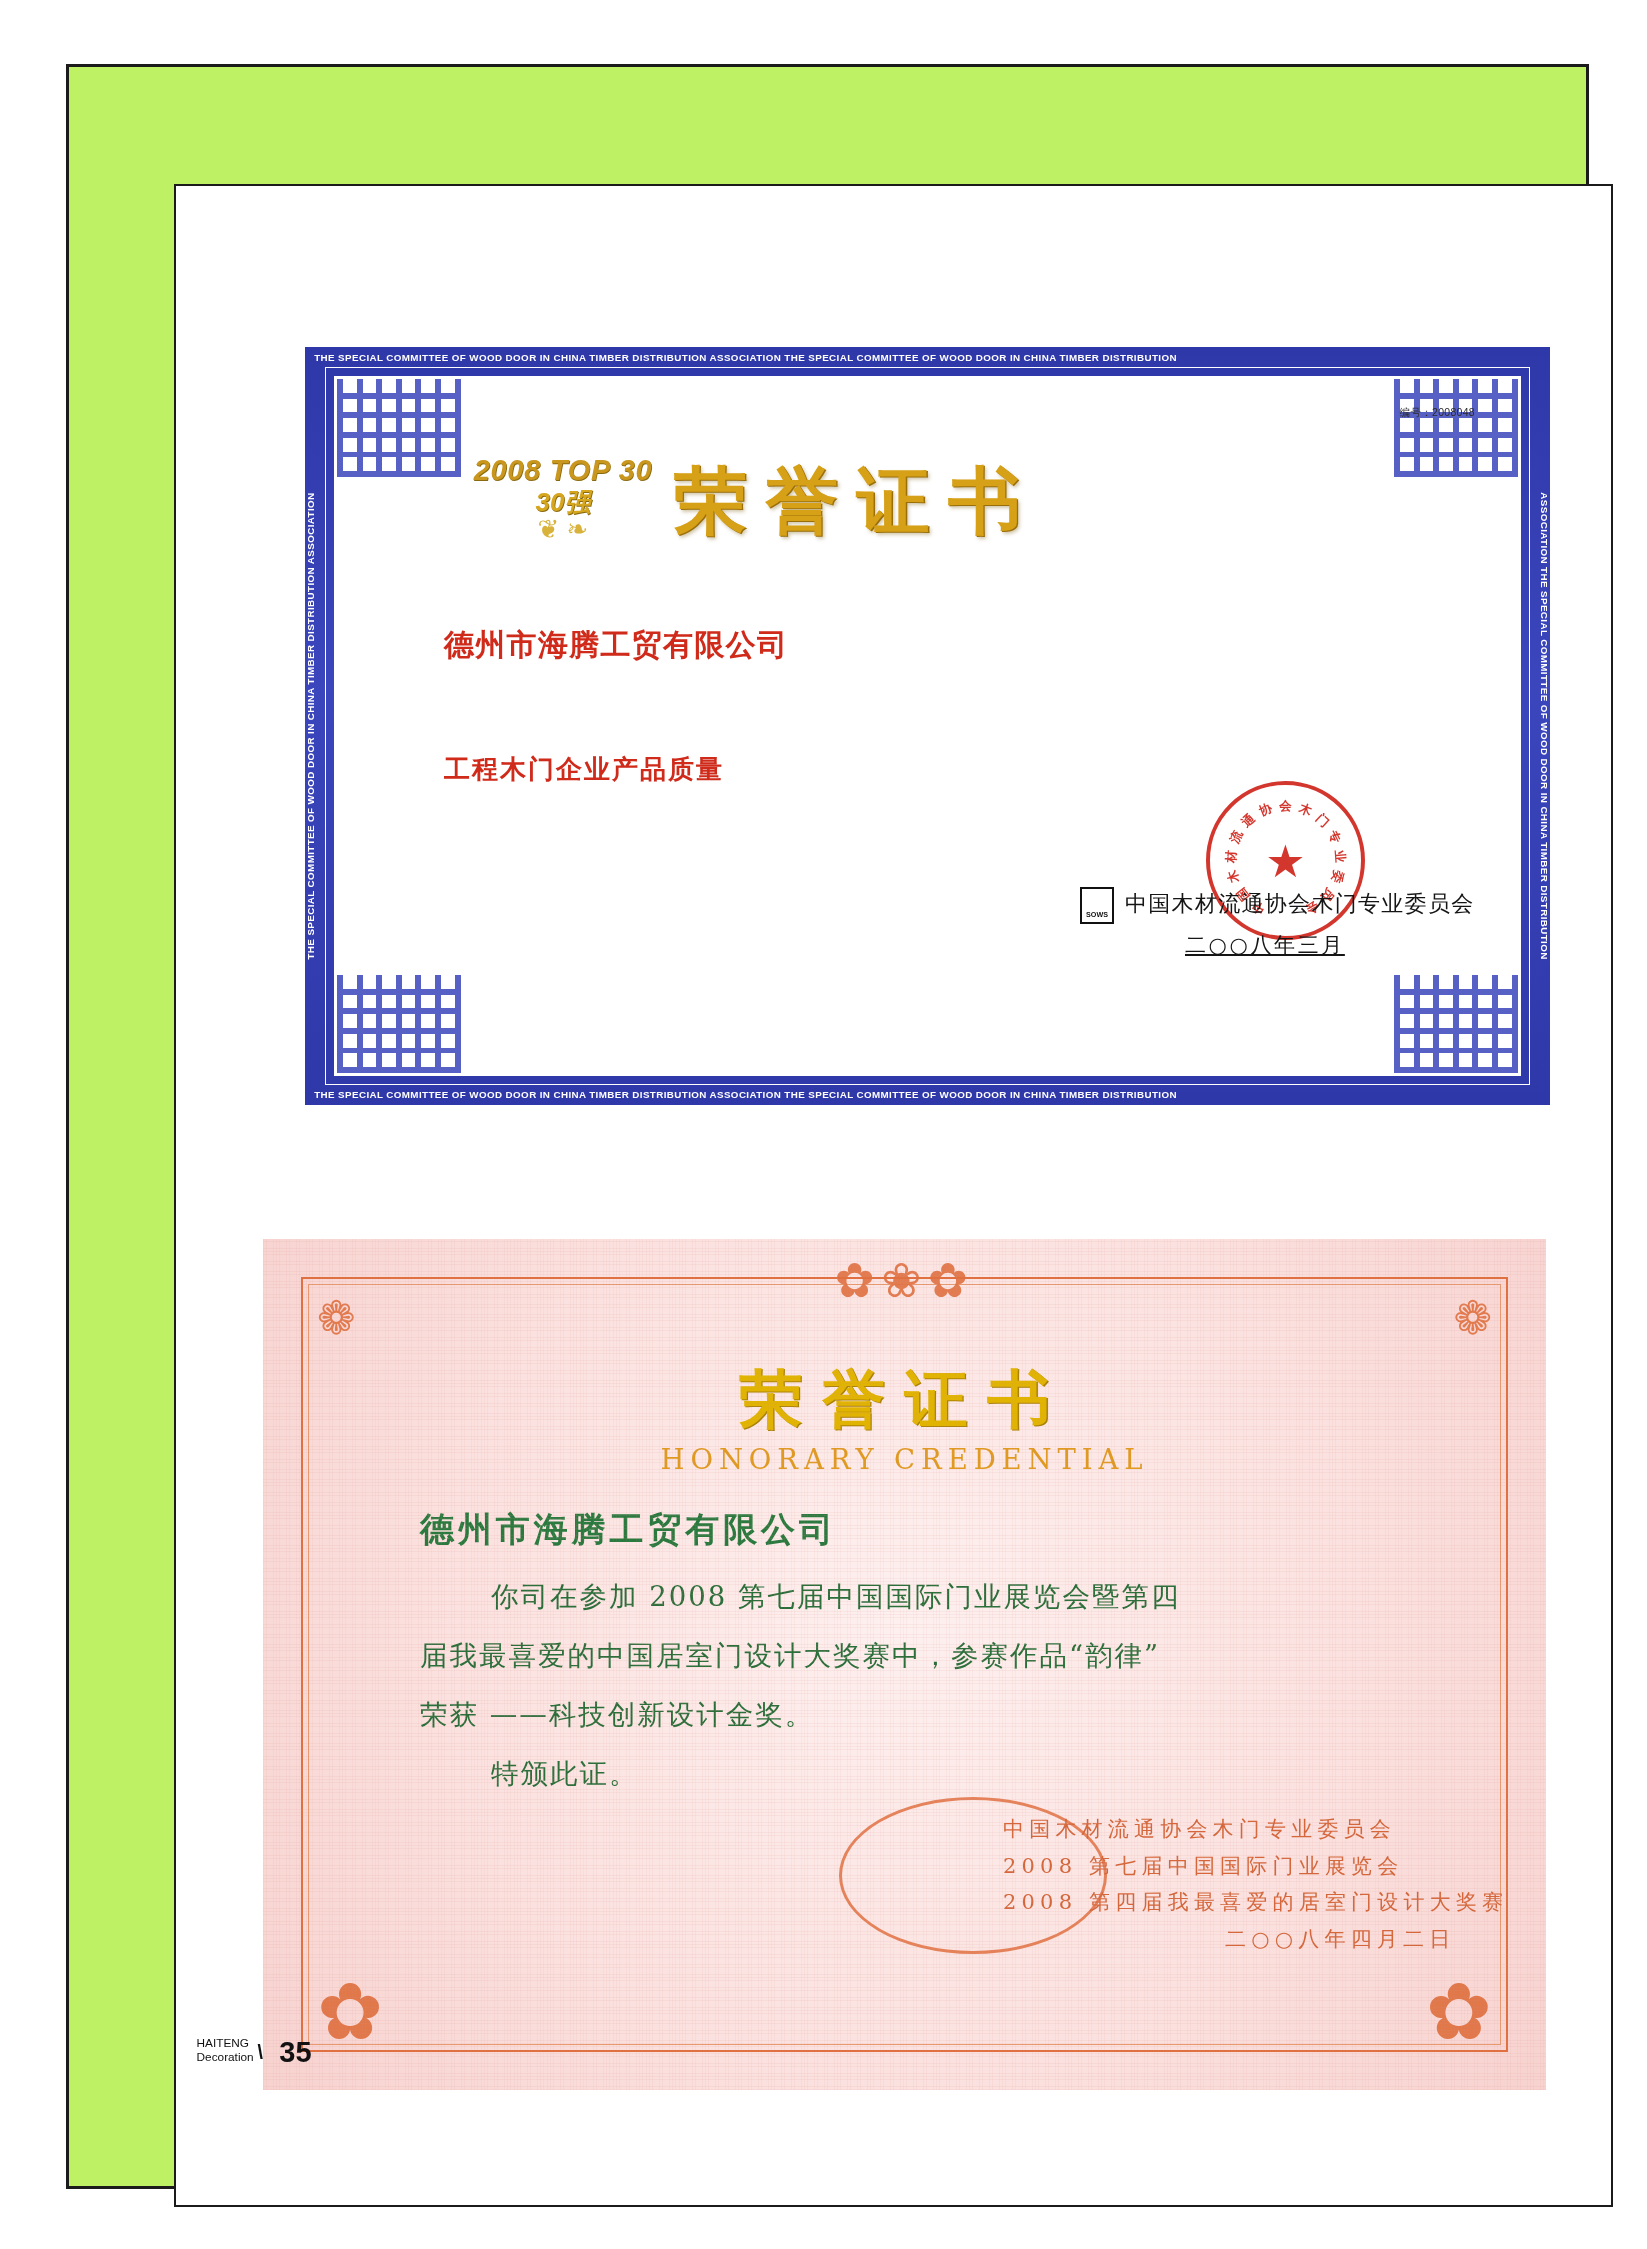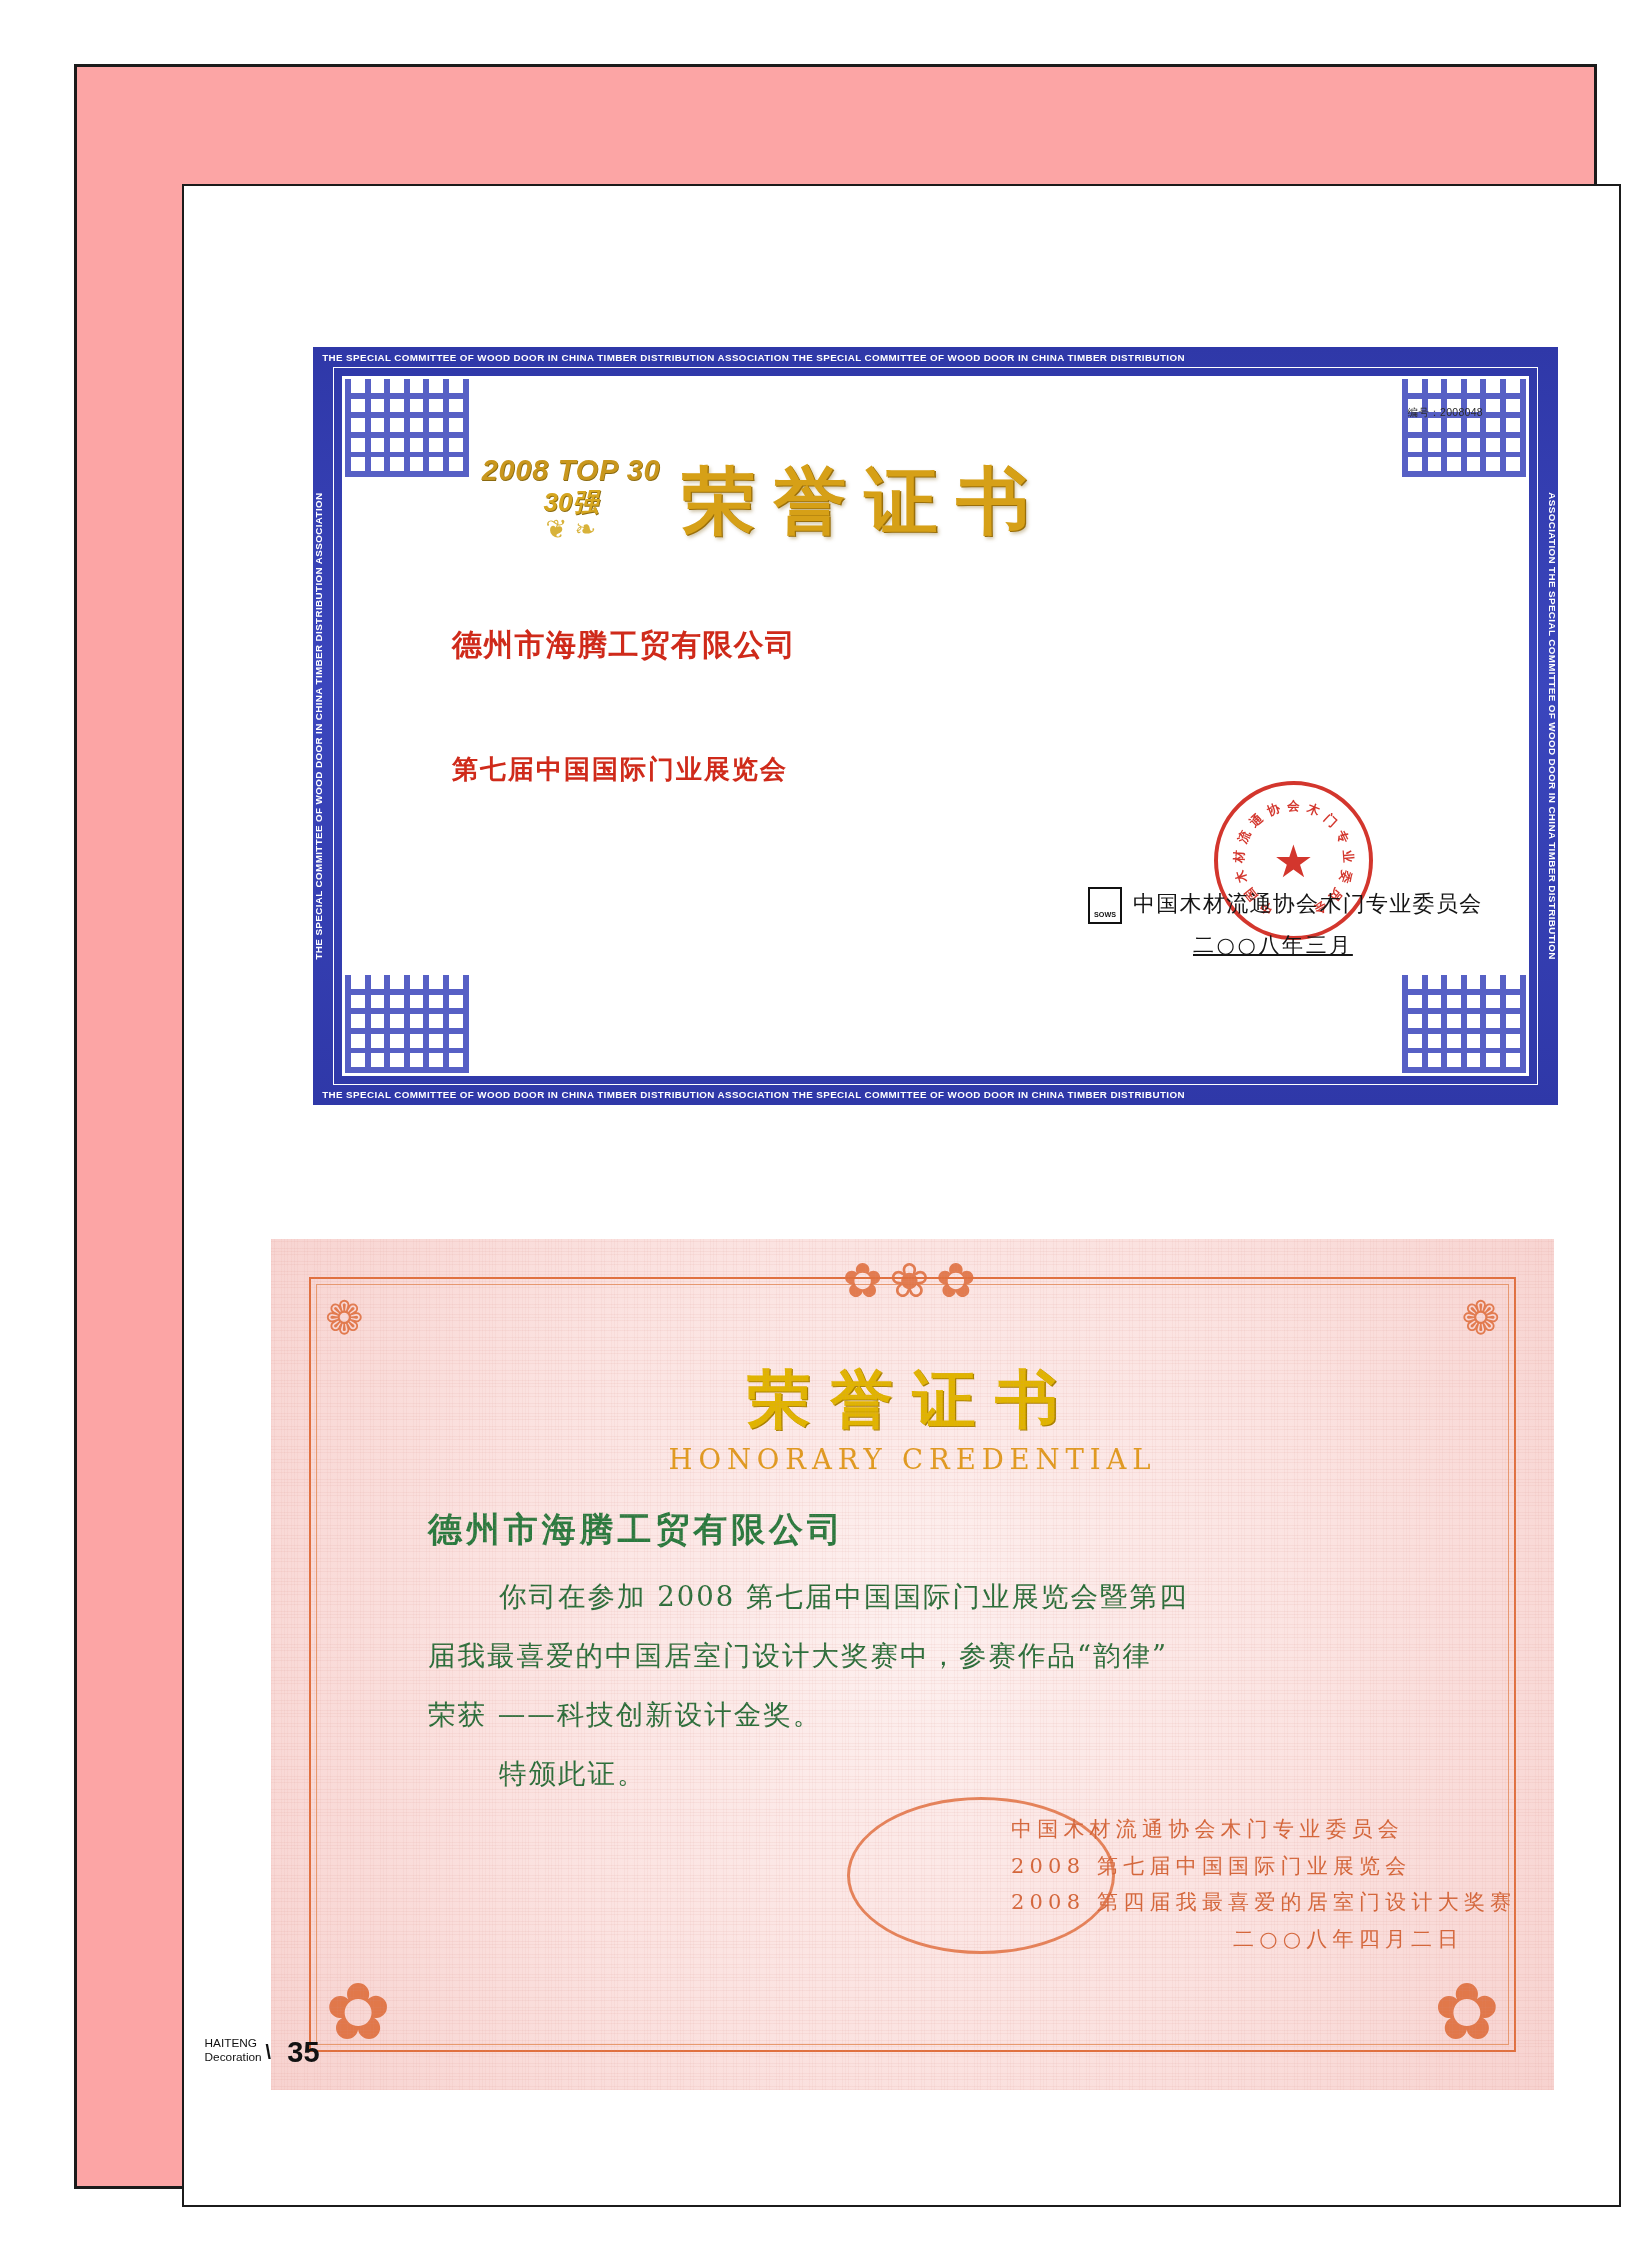--- a/index.html
+++ b/index.html
@@ -11,27 +11,27 @@
     width: 1647px;
     height: 2250px;
     font-family: "Liberation Sans", sans-serif;
     position: relative;
     overflow: hidden;
   }
 
   
   .page-outer {
     position: absolute;
-    left: 74px;
+    left: 66px;
     top: 64px;
     width: 1523px;
     height: 2125px;
     border: 3.9px solid #1b1b1b;
     box-sizing: border-box;
-    background: #fca5a5;
+    background: #bef264;
   }
   .page-inner {
     position: absolute;
     left: 105px;
     top: 117px;
     width: 1439px;
     height: 2023px;
     border: 2.6px solid #1b1b1b;
     box-sizing: border-box;
     background: #ffffff;
@@ -446,21 +446,21 @@
       <div class="cert1-no">编号：2008048</div>
 
       <div class="badge30">
         <div class="b-top">2008 TOP 30</div>
         <div class="b-mid">30强</div>
         <div class="b-wreath">❦ ❧</div>
       </div>
 
       <div class="cert1-title">荣誉证书</div>
       <div class="cert1-company">德州市海腾工贸有限公司</div>
-      <div class="cert1-body2">第七届中国国际门业展览会</div>
+      <div class="cert1-body2">工程木门企业产品质量</div>
 
       <div class="seal1">
         <div class="ring-text" id="seal1ring">
             <span style="transform: rotate(-150deg) translate(0px, -54px) translate(-50%, -50%) rotate(0deg); color: rgb(208, 38, 28);">中</span>
             <span style="transform: rotate(-128.571deg) translate(0px, -54px) translate(-50%, -50%) rotate(0deg); color: rgb(208, 38, 28);">国</span>
             <span style="transform: rotate(-107.143deg) translate(0px, -54px) translate(-50%, -50%) rotate(0deg); color: rgb(208, 38, 28);">木</span>
             <span style="transform: rotate(-85.7143deg) translate(0px, -54px) translate(-50%, -50%) rotate(0deg); color: rgb(208, 38, 28);">材</span>
             <span style="transform: rotate(-64.2857deg) translate(0px, -54px) translate(-50%, -50%) rotate(0deg); color: rgb(208, 38, 28);">流</span>
             <span style="transform: rotate(-42.8571deg) translate(0px, -54px) translate(-50%, -50%) rotate(0deg); color: rgb(208, 38, 28);">通</span>
             <span style="transform: rotate(-21.4286deg) translate(0px, -54px) translate(-50%, -50%) rotate(0deg); color: rgb(208, 38, 28);">协</span>

